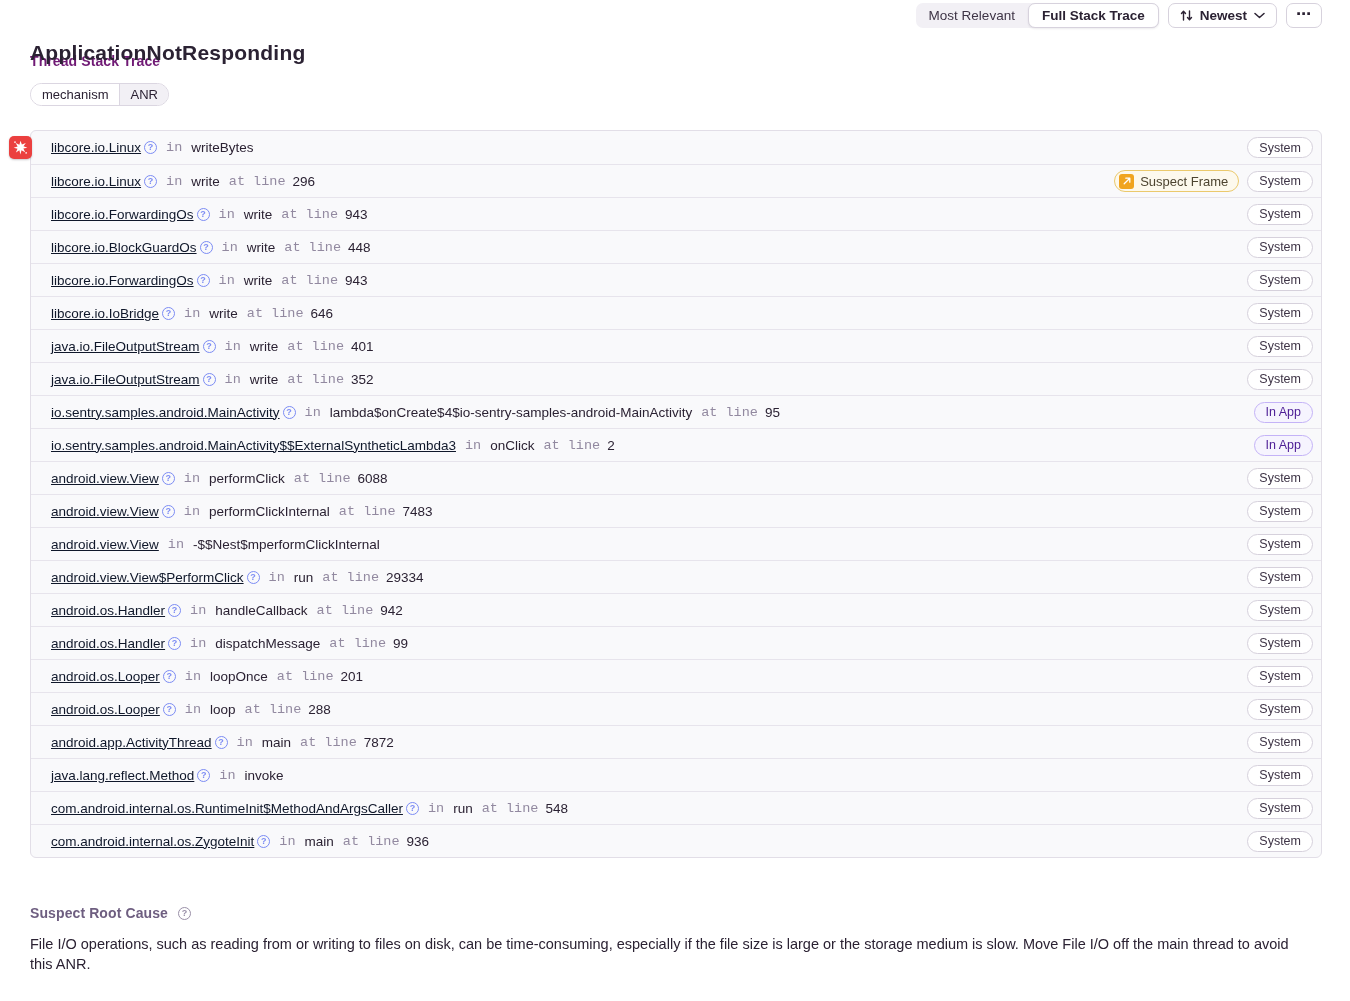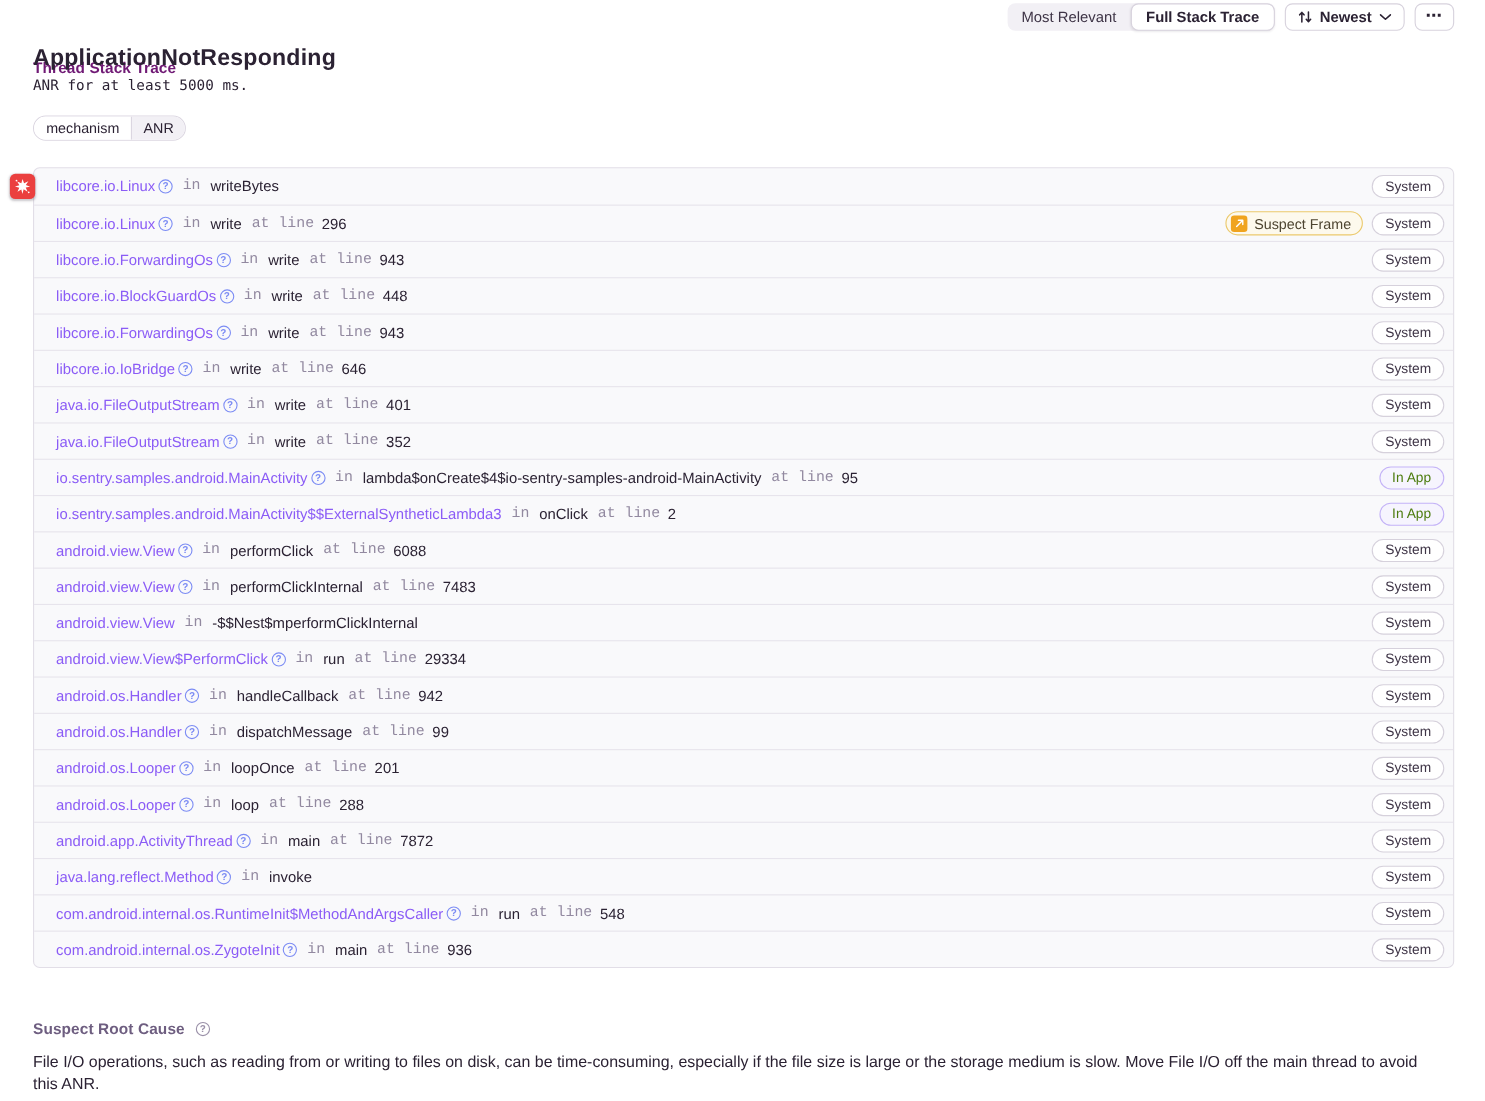--- a/index.html
+++ b/index.html
@@ -27,31 +27,31 @@
   .tag-key { display:flex; align-items:center; padding:0 11px; background:#fff; color:#2B2233; }
   .tag-val { display:flex; align-items:center; padding:0 10px; background:#F2F0F5; border-left:1px solid #DBD6E1; color:#2B2233; }
 
   
   .trace { margin-top:24px; position:relative; border:1px solid #E2DEE7; border-radius:6px; background:#F9F9FB; }
   .anr-icon { position:absolute; left:-22px; top:5px; width:23px; height:23px; border-radius:5px;
               background:#EB403F; display:flex; align-items:center; justify-content:center; box-shadow:0 1px 2px rgba(43,34,51,.25); }
   .frame-row { height:33px; display:flex; align-items:center; padding:0 8px 0 20px; font-size:13.5px; }
   .frame-row + .frame-row { border-top:1px solid #E7E4EC; }
   .frame-left { display:flex; align-items:center; min-width:0; }
-  .frame-module { color:#8b5cf6; }
+  .frame-module { color:#0f172a;text-decoration:underline; }
   .help-icon { width:13px; height:13px; margin-left:3px; border:1px solid #7C8CF4; border-radius:50%;
                color:#7C8CF4; font-size:9px; font-weight:700; display:inline-flex; align-items:center; justify-content:center;
                line-height:1; cursor:pointer; flex:none; }
   .lbl { color:#9289A0; margin:0 0 0 9px;font-family:Liberation Mono, monospace; }
   .frame-fn { margin-left:9px; font-weight:500; color:#2B2233; }
   .frame-line { margin-left:7px; font-weight:500; color:#2B2233; }
   .frame-badges { margin-left:auto; display:flex; align-items:center; gap:8px; flex:none; }
   .badge { height:21px; display:flex; align-items:center; padding:0 11px; border-radius:11px;
            border:1px solid #D6D1DC; background:#fff; font-size:12.5px; color:#3E3446; }
-  .badge.in-app { border-color:#C4B3F7; background:#F6F4FE; color:#4d7c0f; }
+  .badge.in-app { border-color:#C4B3F7; background:#F6F4FE; color:#4c1d95; }
   .suspect-badge { height:22px; display:flex; align-items:center; gap:6px; padding:0 10px 0 4px; border-radius:12px;
                    border:1px solid #EBC96C; background:#FDF9ED; font-size:13px; color:#4D4430; cursor:pointer; }
   .suspect-ico { width:15px; height:15px; border-radius:3px; background:#F0A41F; display:flex; align-items:center; justify-content:center; }
 
   
   .root-cause-head { margin-top:47px; display:flex; align-items:center; gap:7px; }
   .root-cause-title { font-size:14px; font-weight:700; color:#6E5E80; letter-spacing:.1px; }
   .help-icon.gray { border-color:#9A90A8; color:#9A90A8; cursor:pointer; }
   .root-cause-text { margin-top:13px; font-size:14.5px; line-height:20px; color:#2B2233; max-width:1270px; }
 </style>
@@ -81,21 +81,20 @@
           </svg>
         </span>
       </div>
       <div class="btn more-btn">
         <span>⋯</span>
       </div>
     </div>
   </div>
 
   <div class="event-title">ApplicationNotResponding</div>
-  <div class="event-subtitle">ANR for at least 5000 ms.</div>
 
   <div class="tags">
     <div class="tag-pill">
       <span class="tag-key">mechanism</span>
       <span class="tag-val">ANR</span>
     </div>
   </div>
 
   <div class="trace">
     <div class="anr-icon">

